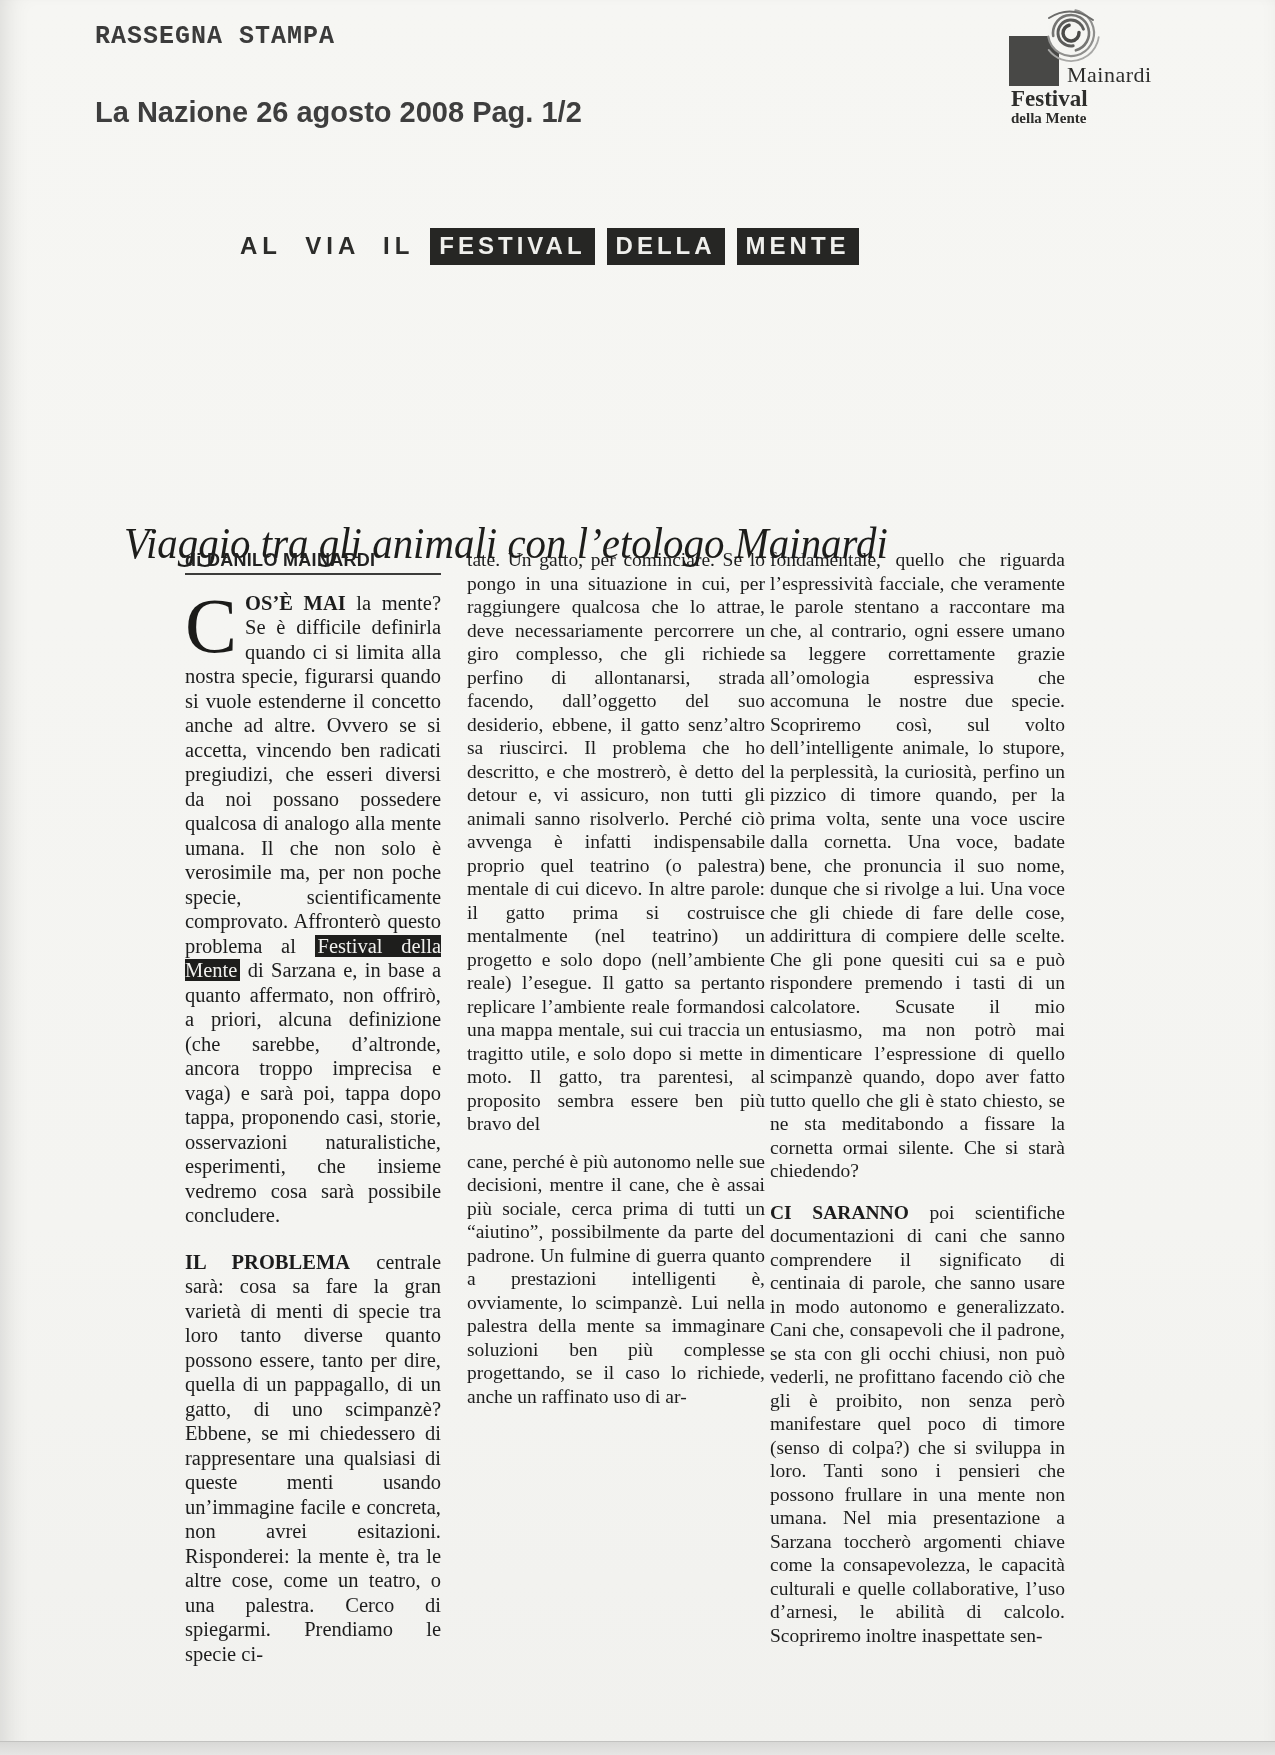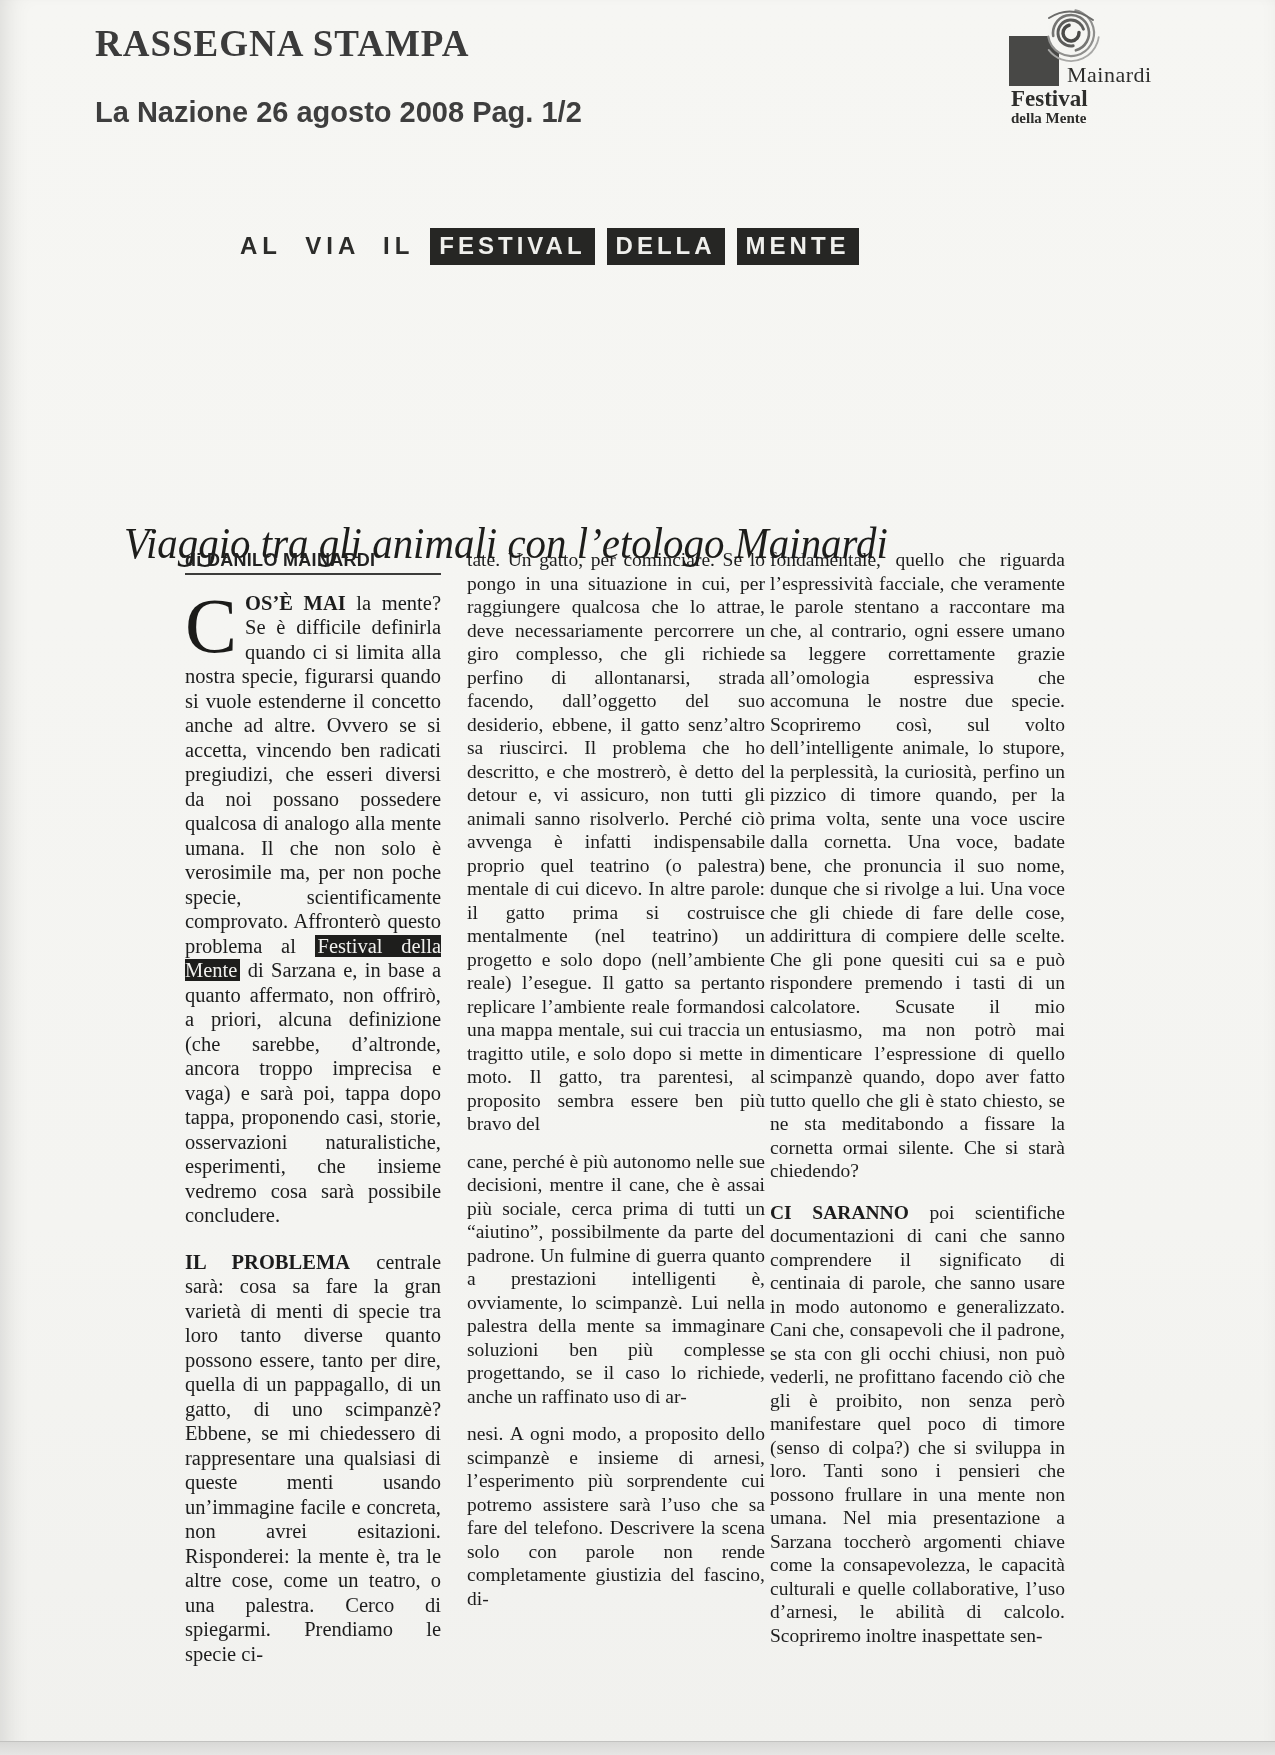--- a/index.html
+++ b/index.html
@@ -18,22 +18,22 @@
   }
   .scan-bottom{
     position:absolute;left:0;right:0;bottom:0;height:13px;
     background:linear-gradient(180deg,#d8d8d6,#e6e6e4);
     border-top:1px solid #c2c2c0;
   }
 
   
   .rs-title{
     position:absolute;left:95px;top:22px;
-    font-family:Liberation Serif, serif;
-    font-weight:bold;font-size:37px;letter-spacing:1px;color:#3b3b3b;
+    font-family:Liberation Mono, monospace;
+    font-weight:bold;font-size:25px;letter-spacing:1px;color:#3b3b3b;
   }
   .rs-source{
     position:absolute;left:95px;top:96px;
     font-family:"Liberation Sans",sans-serif;
     font-weight:bold;font-size:29px;color:#3e3e3e;
   }
 
   
   .logo{position:absolute;left:1005px;top:2px;width:170px;height:140px;}
   .logo-text{position:absolute;left:0;top:0;width:100%;height:100%;
@@ -131,21 +131,20 @@
 
     <div class="col col1">
       <div class="byline">di DANILO MAINARDI</div>
       <p class="p1"><span class="dropcap">C</span><span class="lead">OS’È MAI</span><span> la mente? Se è difficile definirla quando ci si limita alla nostra specie, figurarsi quando si vuole estenderne il concetto anche ad altre. Ovvero se si accetta, vincendo ben radicati pregiudizi, che esseri diversi da noi possano possedere qualcosa di analogo alla mente umana. Il che non solo è verosimile ma, per non poche specie, scientificamente comprovato. Affronterò questo problema al </span><span class="hl-inverse">Festival della Mente</span><span> di Sarzana e, in base a quanto affermato, non offrirò, a priori, alcuna definizione (che sarebbe, d’altronde, ancora troppo imprecisa e vaga) e sarà poi, tappa dopo tappa, proponendo casi, storie, osservazioni naturalistiche, esperimenti, che insieme vedremo cosa sarà possibile concludere.</span></p>
       <p class="p2"><span class="lead">IL PROBLEMA</span><span> centrale sarà: cosa sa fare la gran varietà di menti di specie tra loro tanto diverse quanto possono essere, tanto per dire, quella di un pappagallo, di un gatto, di uno scimpanzè? Ebbene, se mi chiedessero di rappresentare una qualsiasi di queste menti usando un’immagine facile e concreta, non avrei esitazioni. Risponderei: la mente è, tra le altre cose, come un teatro, o una palestra. Cerco di spiegarmi. Prendiamo le specie ci-</span></p>
     </div>
 
     <div class="col col2">
       <p>tate. Un gatto, per cominciare. Se lo pongo in una situazione in cui, per raggiungere qualcosa che lo attrae, deve necessariamente percorrere un giro complesso, che gli richiede perfino di allontanarsi, strada facendo, dall’oggetto del suo desiderio, ebbene, il gatto senz’altro sa riuscirci. Il problema che ho descritto, e che mostrerò, è detto del detour e, vi assicuro, non tutti gli animali sanno risolverlo. Perché ciò avvenga è infatti indispensabile proprio quel teatrino (o palestra) mentale di cui dicevo. In altre parole: il gatto prima si costruisce mentalmente (nel teatrino) un progetto e solo dopo (nell’ambiente reale) l’esegue. Il gatto sa pertanto replicare l’ambiente reale formandosi una mappa mentale, sui cui traccia un tragitto utile, e solo dopo si mette in moto. Il gatto, tra parentesi, al proposito sembra essere ben più bravo del</p>
       <p>cane, perché è più autonomo nelle sue decisioni, mentre il cane, che è assai più sociale, cerca prima di tutti un “aiutino”, possibilmente da parte del padrone. Un fulmine di guerra quanto a prestazioni intelligenti è, ovviamente, lo scimpanzè. Lui nella palestra della mente sa immaginare soluzioni ben più complesse progettando, se il caso lo richiede, anche un raffinato uso di ar-</p>
-      <p>nesi. A ogni modo, a proposito dello scimpanzè e insieme di arnesi, l’esperimento più sorprendente cui potremo assistere sarà l’uso che sa fare del telefono. Descrivere la scena solo con parole non rende completamente giustizia del fascino, di-</p>
     </div>
 
     <div class="col col3">
       <p>fondamentale, quello che riguarda l’espressività facciale, che veramente le parole stentano a raccontare ma che, al contrario, ogni essere umano sa leggere correttamente grazie all’omologia espressiva che accomuna le nostre due specie. Scopriremo così, sul volto dell’intelligente animale, lo stupore, la perplessità, la curiosità, perfino un pizzico di timore quando, per la prima volta, sente una voce uscire dalla cornetta. Una voce, badate bene, che pronuncia il suo nome, dunque che si rivolge a lui. Una voce che gli chiede di fare delle cose, addirittura di compiere delle scelte. Che gli pone quesiti cui sa e può rispondere premendo i tasti di un calcolatore. Scusate il mio entusiasmo, ma non potrò mai dimenticare l’espressione di quello scimpanzè quando, dopo aver fatto tutto quello che gli è stato chiesto, se ne sta meditabondo a fissare la cornetta ormai silente. Che si starà chiedendo?</p>
       <p><span class="lead">CI SARANNO</span><span> poi scientifiche documentazioni di cani che sanno comprendere il significato di centinaia di parole, che sanno usare in modo autonomo e generalizzato. Cani che, consapevoli che il padrone, se sta con gli occhi chiusi, non può vederli, ne profittano facendo ciò che gli è proibito, non senza però manifestare quel poco di timore (senso di colpa?) che si sviluppa in loro. Tanti sono i pensieri che possono frullare in una mente non umana. Nel mia presentazione a Sarzana toccherò argomenti chiave come la consapevolezza, le capacità culturali e quelle collaborative, l’uso d’arnesi, le abilità di calcolo. Scopriremo inoltre inaspettate sen-</span></p>
     </div>
 
   </div>
 
   <div class="scan-bottom"></div>

